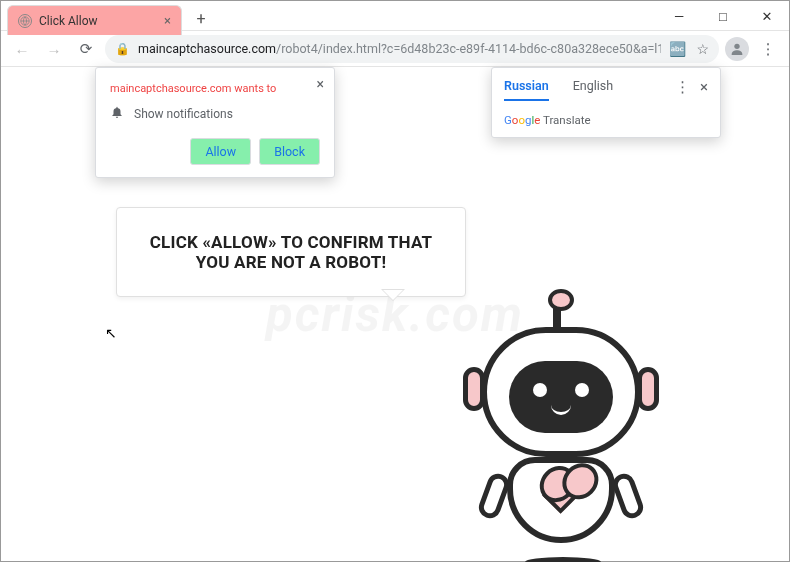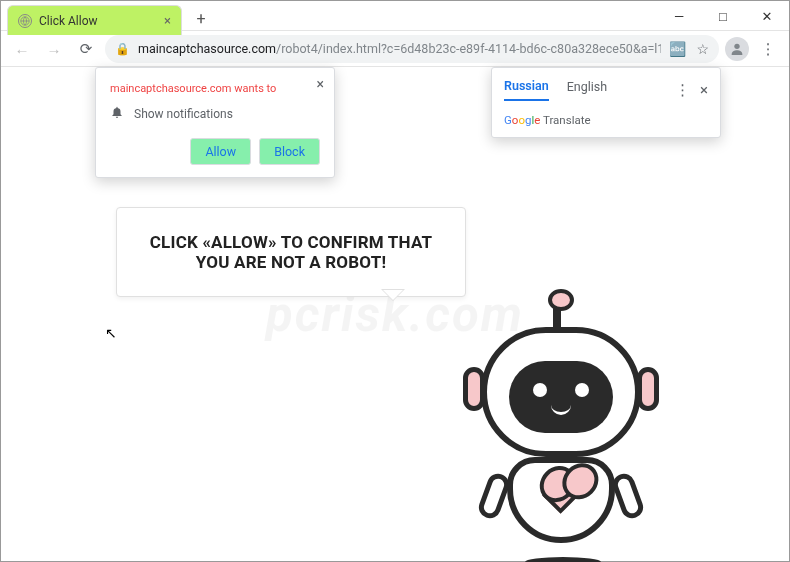--- a/index.html
+++ b/index.html
@@ -1,19 +1,19 @@
 <!DOCTYPE html>
 <html><head>
 <meta charset="utf-8">
 <style>
 *{margin:0;padding:0;box-sizing:border-box;font-family:"Segoe UI",Roboto,Arial,sans-serif}
 html,body{width:790px;height:562px;overflow:hidden;background:#fff}
 .window{width:790px;height:562px;border:1px solid #999;display:flex;flex-direction:column;background:#fff}
 .titlebar{height:30px;background:#fff;display:flex;align-items:flex-start;border-bottom:1px solid #e4e4e4}
-.tab{display:flex;align-items:center;gap:7px;height:30px;padding:0 10px;background:#bef264;border-right:1px solid #ddd;border-top-left-radius:6px;border-top-right-radius:6px;min-width:175px;margin-left:6px;margin-top:4px;border-top:1px solid #ddd;border-left:1px solid #ddd}
+.tab{display:flex;align-items:center;gap:7px;height:30px;padding:0 10px;background:#fca5a5;border-right:1px solid #ddd;border-top-left-radius:6px;border-top-right-radius:6px;min-width:175px;margin-left:6px;margin-top:4px;border-top:1px solid #ddd;border-left:1px solid #ddd}
 .favicon{width:14px;height:14px;border-radius:50%;border:1px solid #888;display:flex;align-items:center;justify-content:center;font-size:9px;color:#888}
 .tab-title{font-size:12px;color:#333;flex:1}
 .tab-close{font-size:13px;color:#666;cursor:pointer}
 .newtab{width:26px;height:26px;display:flex;align-items:center;justify-content:center;font-size:16px;color:#555;margin-left:6px;margin-top:4px}
 .winbtns{margin-left:auto;display:flex}
 .winbtn{width:44px;height:30px;display:flex;align-items:center;justify-content:center;font-size:13px;color:#333}
 .toolbar{height:36px;display:flex;align-items:center;gap:6px;padding:0 8px;border-bottom:1px solid #e4e4e4}
 .tbtn{width:26px;height:26px;display:flex;align-items:center;justify-content:center;color:#5f6368;font-size:15px}
 .tbtn.dis{color:#bdbdbd}
 .addr{flex:1;height:28px;background:#f1f3f4;border-radius:14px;display:flex;align-items:center;padding:0 10px;gap:8px;color:#5f6368;font-size:12.5px;overflow:hidden}
@@ -25,21 +25,21 @@
 .avatar{width:24px;height:24px;border-radius:50%;background:#dadce0;display:flex;align-items:center;justify-content:center}
 .avatar svg{fill:#80868b}
 .content{flex:1;position:relative;background:#fff}
 .perm{position:absolute;left:94px;top:0;width:240px;background:#fff;border:1px solid #dadce0;border-radius:3px;box-shadow:0 4px 14px rgba(0,0,0,.18);padding:14px 14px 12px;z-index:9}
 .perm .px{position:absolute;top:8px;right:10px;color:#5f6368;font-size:14px;cursor:pointer}
 .perm .site{font-size:11px;color:#ef4444;margin-bottom:10px}
 .perm .row{display:flex;align-items:center;gap:10px;font-size:12px;color:#5f6368;margin-bottom:16px}
 .perm .btns{display:flex;gap:8px;justify-content:flex-end}
 .perm .pbtn{border:1px solid #dadce0;background:#86efac;color:#1a73e8;font-size:12.5px;padding:5px 14px;border-radius:3px;cursor:pointer}
 .trans{position:absolute;right:68px;top:0;width:230px;background:#fff;border:1px solid #dadce0;border-radius:3px;box-shadow:0 4px 14px rgba(0,0,0,.18);padding:10px 12px;z-index:9}
-.trans .tabs{display:flex;align-items:center;gap:18px}
+.trans .tabs{display:flex;gap:24px}
 .trans .tb{font-size:12.5px;color:#5f6368;padding-bottom:6px;cursor:pointer}
 .trans .tb.active{color:#1a73e8;font-weight:600;border-bottom:2px solid #1a73e8}
 .trans .icons{margin-left:auto;display:flex;gap:10px;color:#5f6368;font-size:15px}
 .trans .gt{font-size:11.5px;color:#5f6368;margin-top:12px}
 .speech{position:absolute;left:115px;top:140px;width:350px;background:#fff;border:1px solid #e0e0e0;border-radius:4px;padding:24px 16px;text-align:center;box-shadow:0 2px 5px rgba(0,0,0,.06)}
 .speech .msg{font-size:17px;font-weight:700;color:#222;letter-spacing:.2px}
 .speech:after{content:"";position:absolute;right:62px;bottom:-14px;border:10px solid transparent;border-top-color:#fff}
 .speech:before{content:"";position:absolute;right:60px;bottom:-17px;border:12px solid transparent;border-top-color:#e0e0e0}
 .robot{position:absolute;left:420px;top:230px;width:280px;height:280px;pointer-events:none}
 .robot-head{position:absolute;left:60px;top:30px;width:160px;height:130px;border-radius:70px;border:6px solid #2a2a2a;background:#fff}

